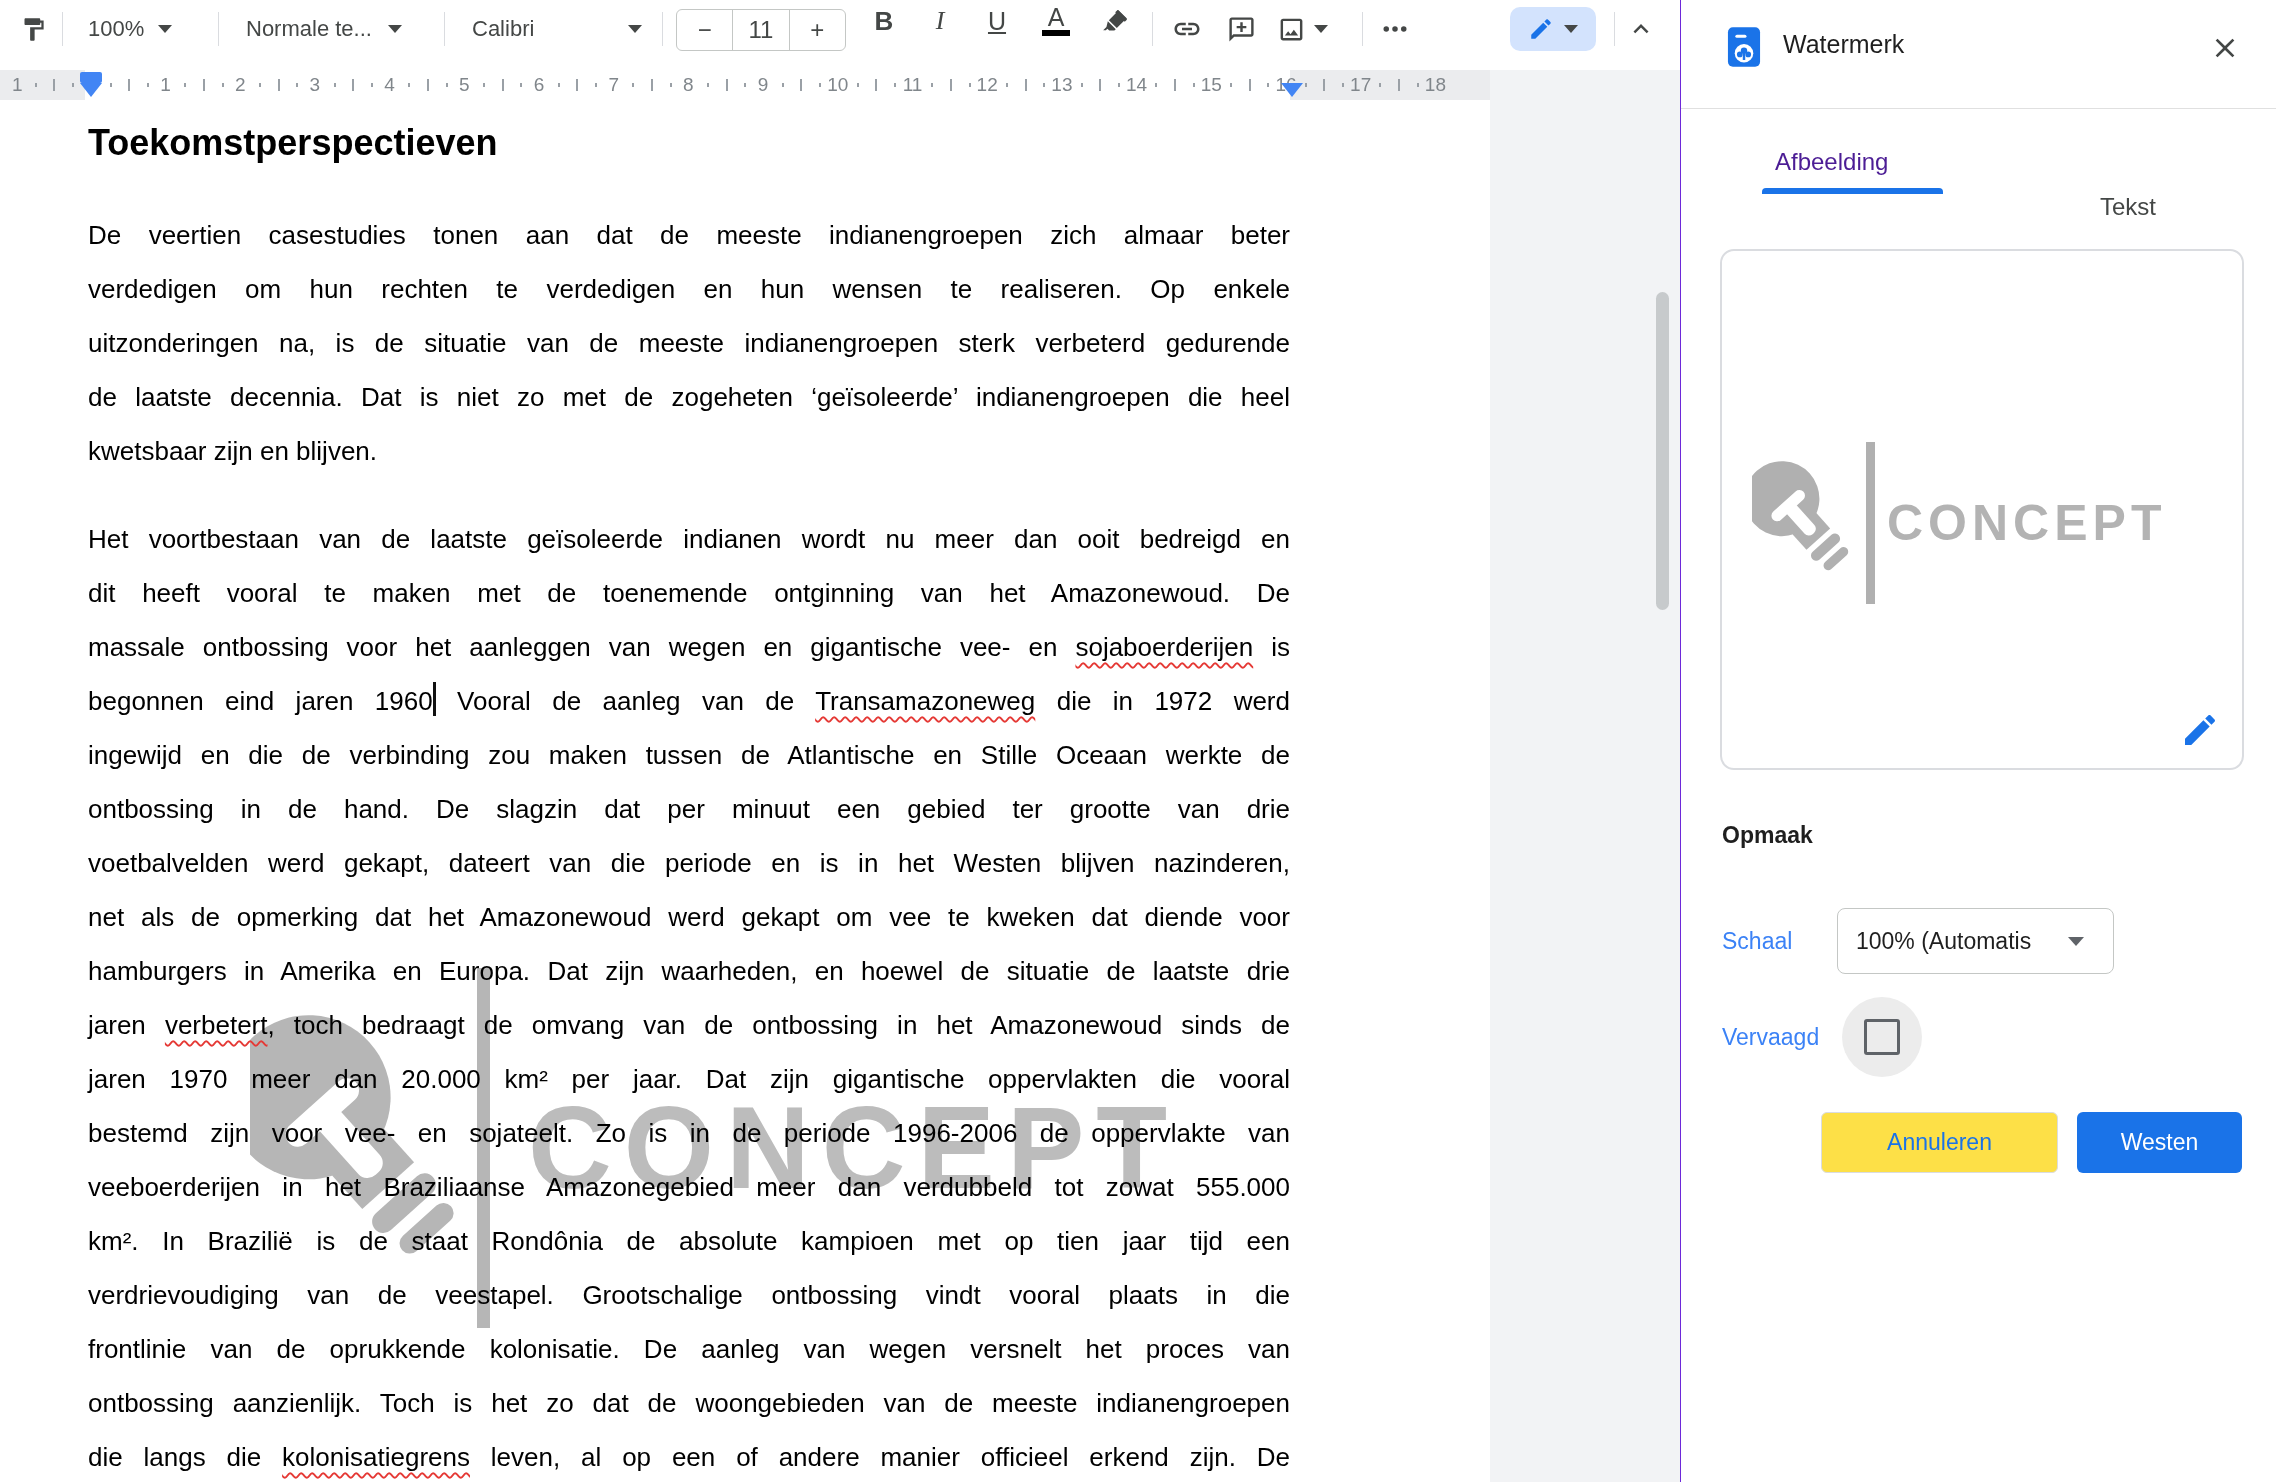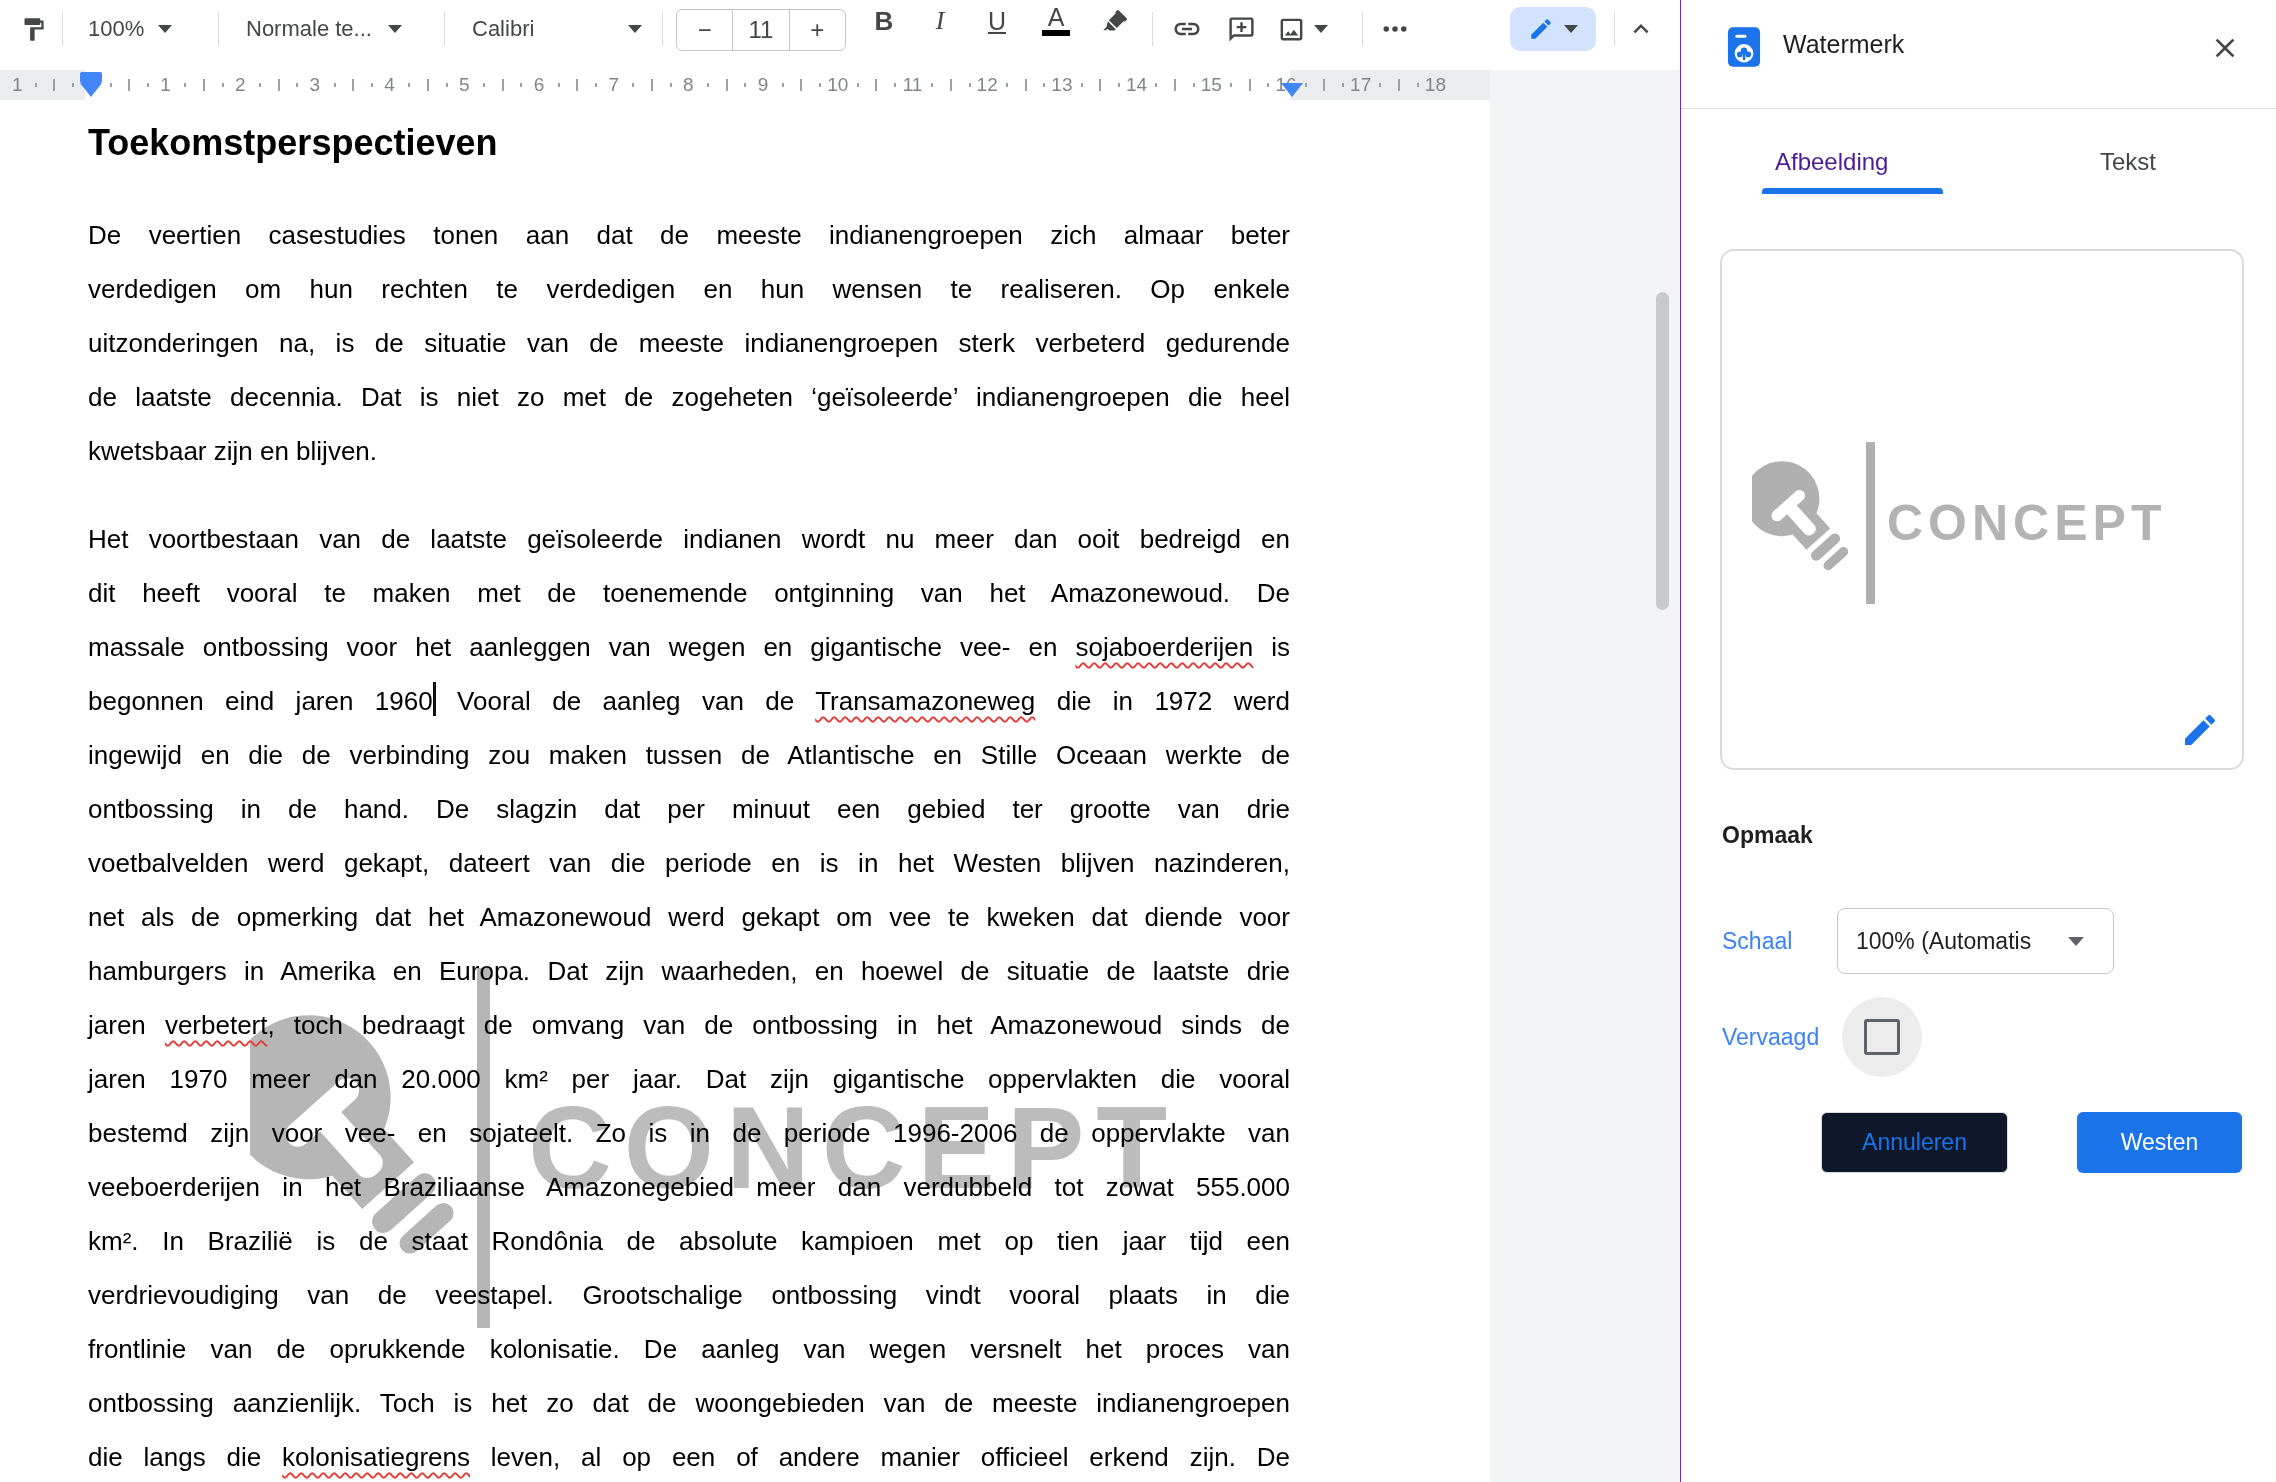--- a/index.html
+++ b/index.html
@@ -61,42 +61,42 @@
 
   
   .panel{position:absolute;left:1680px;top:0;width:596px;height:1482px;background:#fff;
          border-left:1px solid #6d28d9;box-sizing:border-box;}
   .phead{position:absolute;left:0;top:0;width:100%;height:108px;}
   .ptitle{position:absolute;left:102px;top:30px;font-size:25px;color:#1f1f1f;}
   .pclose{position:absolute;left:528px;top:32px;width:32px;height:32px;}
   .pdiv{position:absolute;left:0;top:108px;width:100%;height:1px;background:#e0e0e0;}
   .tab{position:absolute;top:148px;font-size:24px;font-weight:500;}
   .tab.active{color:#4c1d95;}
-  .tab.inactive{color:#444746;}
+  .tab.inactive{color:#444746;margin-top:45px;}
   .tabline{position:absolute;left:81px;top:188px;width:181px;height:6px;background:#1a73e8;
            border-radius:4px 4px 0 0;}
   .pvbox{position:absolute;left:39px;top:249px;width:524px;height:521px;border:2px solid #dadce0;
          border-radius:14px;box-sizing:border-box;}
   .pvlogo{position:absolute;left:30px;top:182px;height:180px;display:flex;align-items:center;}
   .pvlogo .vbar{width:9px;height:162px;background:#b0b0b0;margin:0 12px 0 14px;}
   .pvlogo .wmtext{font-size:50px;font-weight:bold;color:#b3b3b3;letter-spacing:5px;}
   .pvedit{position:absolute;right:22px;bottom:18px;width:40px;height:40px;}
   .sechead{position:absolute;left:41px;top:822px;font-size:23px;font-weight:bold;color:#1f1f1f;}
   .flabel{position:absolute;left:41px;font-size:23px;color:#3b82f6;}
   .dropdown{position:absolute;left:156px;top:908px;width:277px;height:66px;border:1px solid #c4c7c5;
             border-radius:8px;box-sizing:border-box;background:#fff;display:flex;align-items:center;}
   .dropdown .val{margin-left:18px;width:212px;overflow:hidden;white-space:nowrap;font-size:23px;color:#1f1f1f;}
   .ddcaret{width:0;height:0;border-left:8px solid transparent;border-right:8px solid transparent;
            border-top:9px solid #5f6368;}
   .halo{position:absolute;left:161px;top:997px;width:80px;height:80px;border-radius:50%;background:#ececec;}
   .checkbox{position:absolute;left:183px;top:1019px;width:36px;height:36px;border:3px solid #5f6368;
             border-radius:3px;box-sizing:border-box;background:transparent;}
   .btn{position:absolute;top:1112px;height:61px;border-radius:6px;display:flex;align-items:center;
        justify-content:center;font-size:23px;font-weight:500;box-sizing:border-box;}
-  .btn.cancel{left:140px;width:187px;border:1px solid #dadce0;color:#1a73e8;background:#0f172a;}
+  .btn.cancel{left:140px;width:237px;border:1px solid #dadce0;color:#1a73e8;background:#fde047;}
   .btn.done{left:396px;width:165px;background:#1a73e8;color:#fff;}
 </style>
 </head>
 <body>
 
 <div class="app">
 
   <div class="toolbar">
     <div class="tb icon24" style="left:20px">
       <svg width="27" height="27" viewBox="0 0 24 24" fill="#444746">

